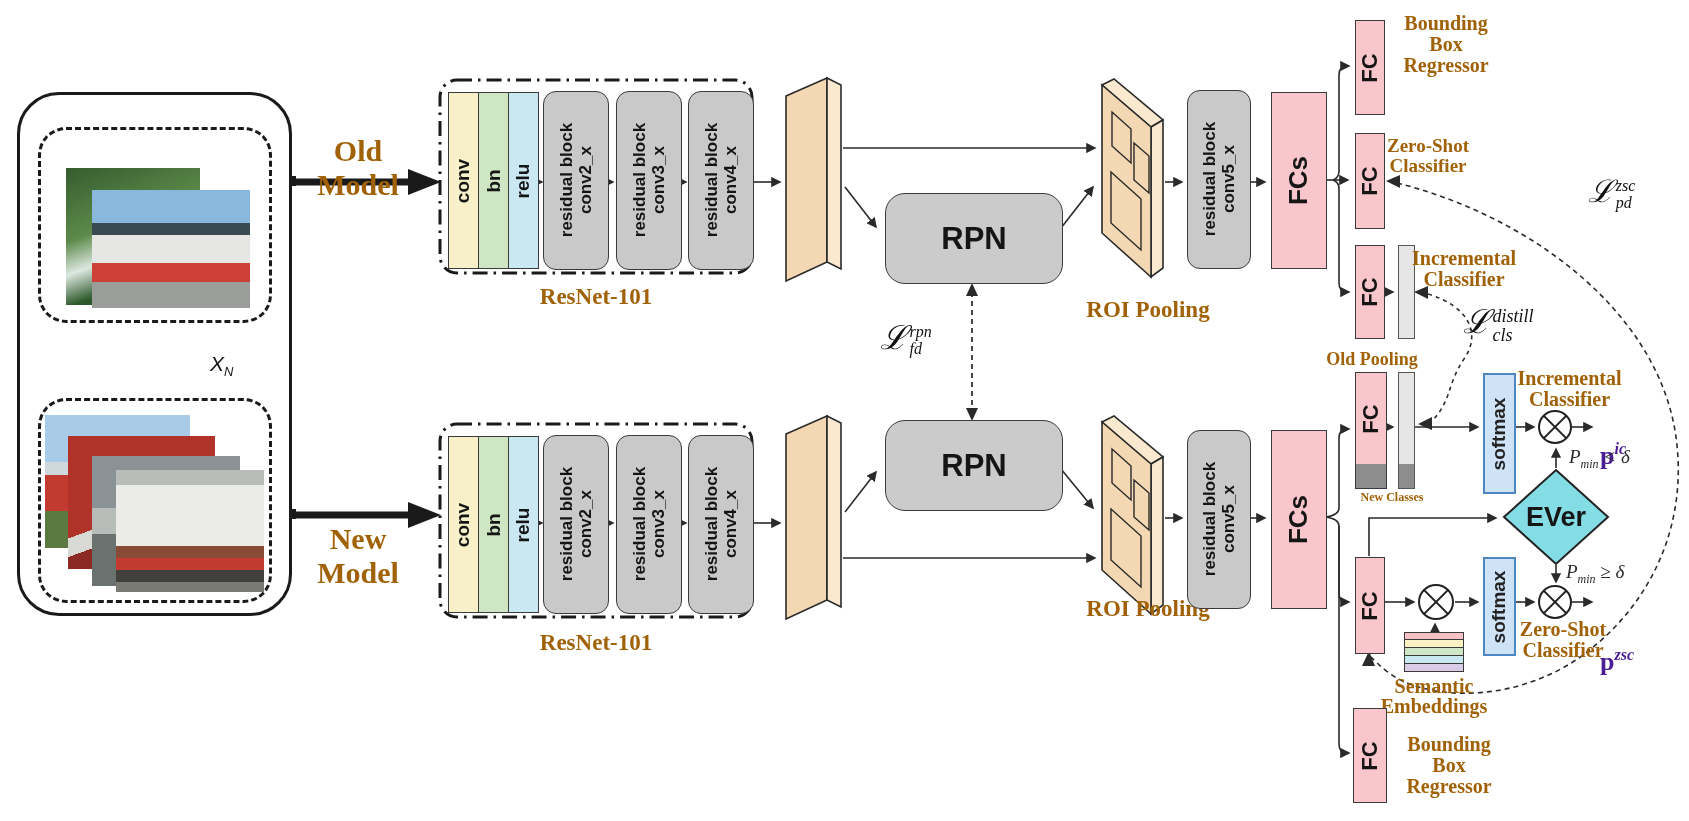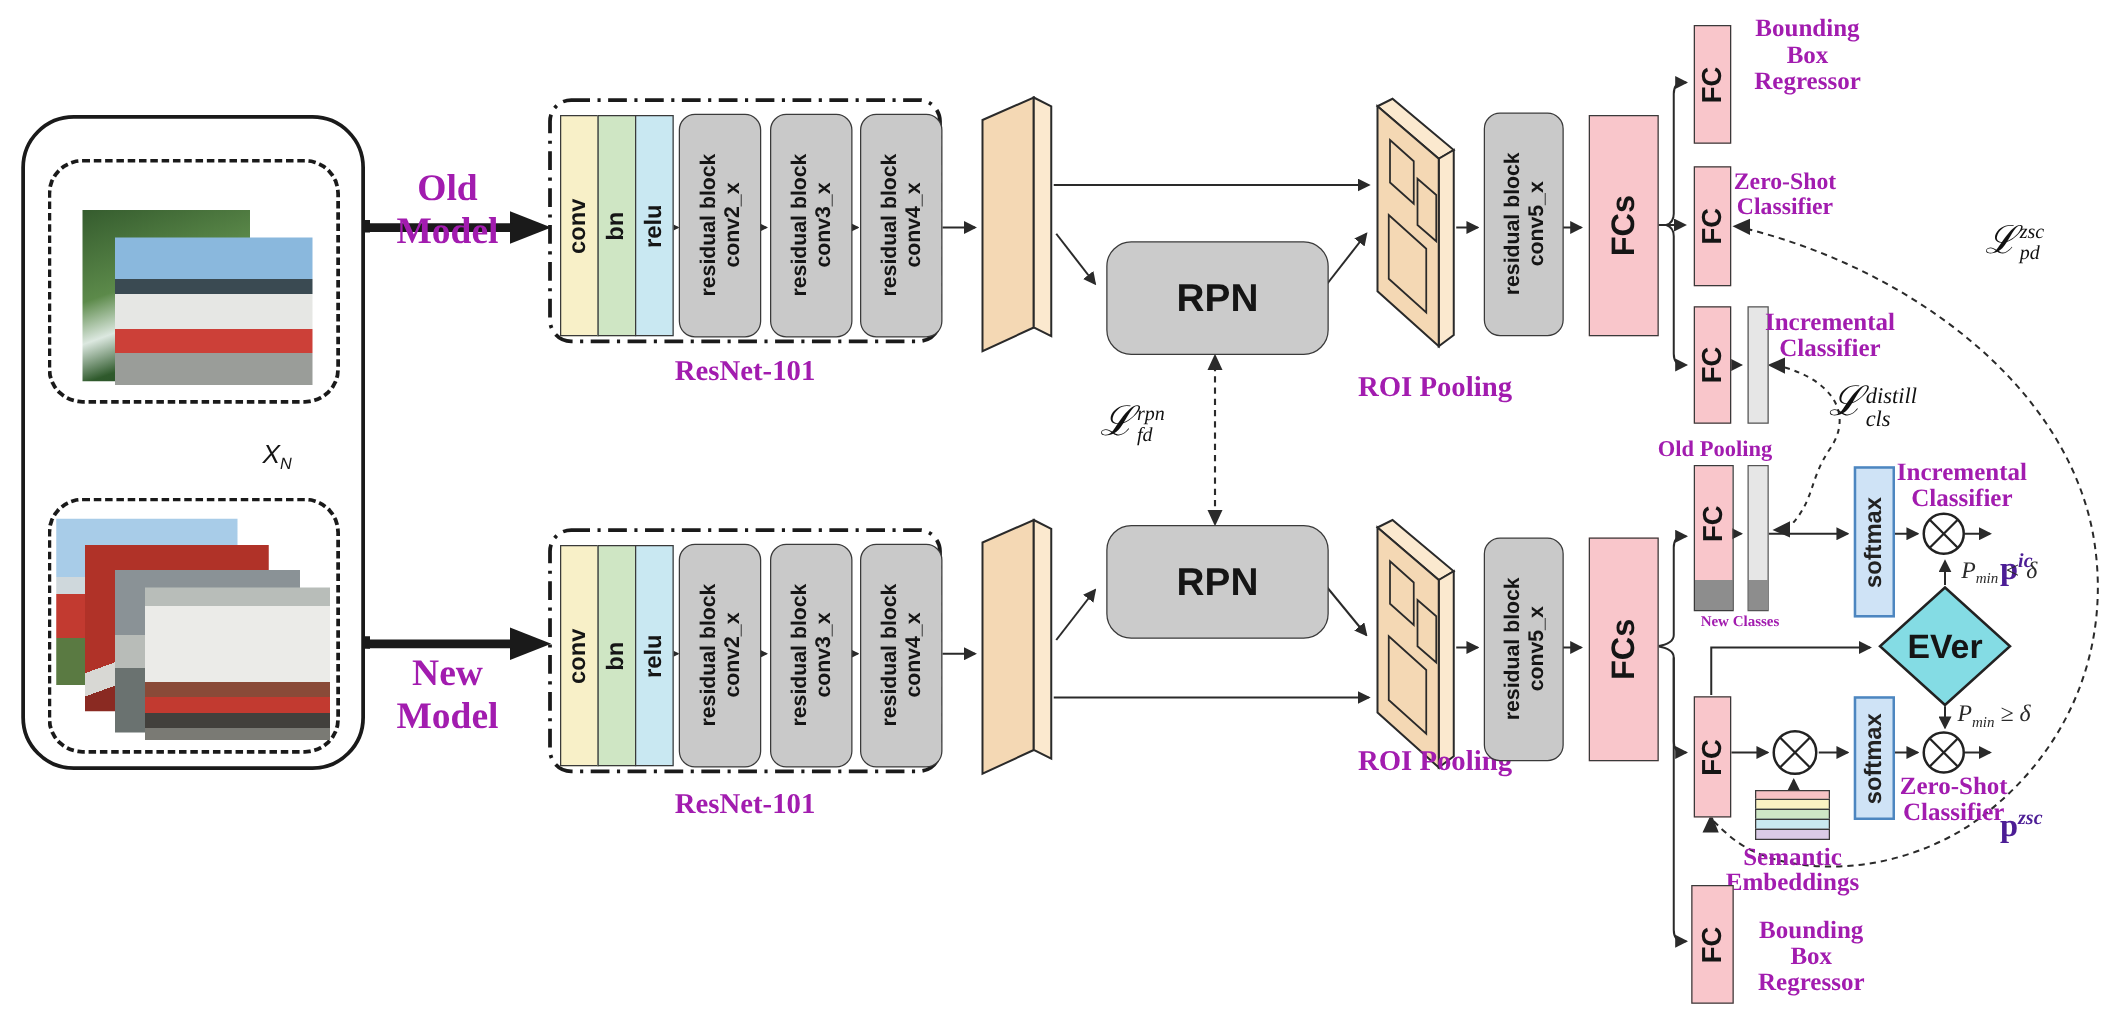--- a/index.html
+++ b/index.html
@@ -1,19 +1,19 @@
 <!DOCTYPE html>
 <html><head>
 <meta charset="utf-8">
 <style>
   html,body{margin:0;padding:0;background:#fff;}
   #stage{position:relative;width:1689px;height:821px;background:#fff;overflow:hidden;
          font-family:"Liberation Sans","DejaVu Sans",sans-serif;}
   .abs{position:absolute;}
-  .serifB{font-family:"Liberation Serif","DejaVu Serif",serif;font-weight:bold;color:#a21caf;}
+  .serifB{font-family:"Liberation Serif","DejaVu Serif",serif;font-weight:bold;color:#a16207;}
   .sansB{font-family:"Liberation Sans","DejaVu Sans",sans-serif;font-weight:bold;color:#151515;}
   .ctr{text-align:center;}
   .blk{border:1.6px solid #3a3a3a;border-radius:13px;background:#c9c9c9;
        display:flex;align-items:center;justify-content:center;}
   .strip{border:1.5px solid #3a3a3a;display:flex;align-items:center;justify-content:center;}
   .vt{transform:rotate(-90deg);white-space:nowrap;}
   .vcol{transform:rotate(-90deg);display:flex;flex-direction:column;align-items:center;
         line-height:1.12;white-space:nowrap;}
   .fcbox{background:#f9c6cb;border:1.6px solid #3a3a3a;display:flex;align-items:center;justify-content:center;}
   .smx{background:#cfe3f6;border:2px solid #4d86c0;display:flex;align-items:center;justify-content:center;}

